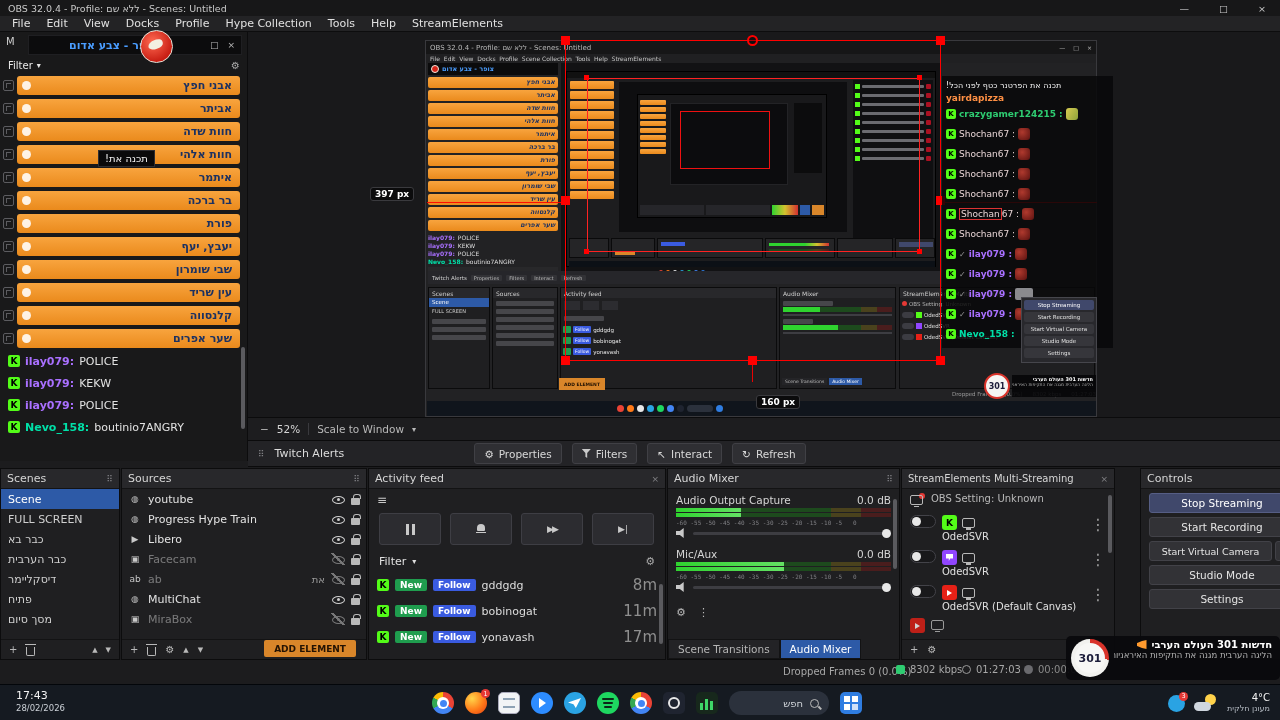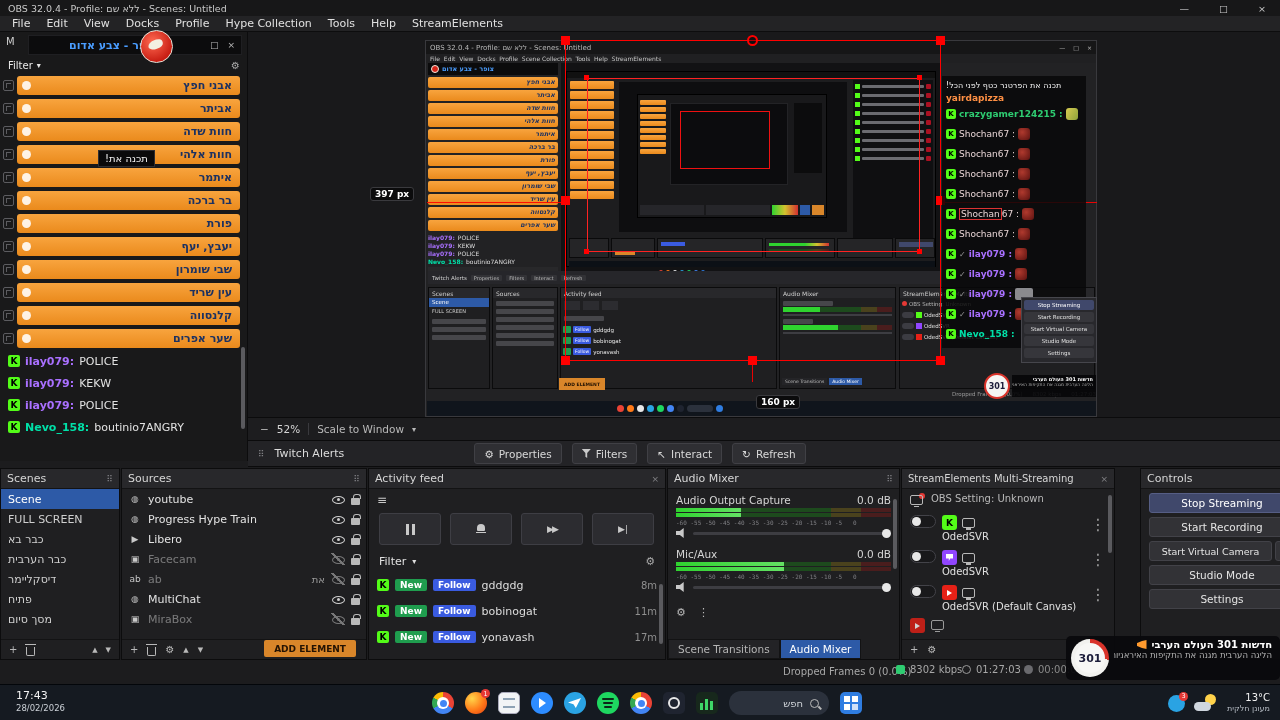--- a/index.html
+++ b/index.html
@@ -51,21 +51,21 @@
 .l2chat .r{display:flex;align-items:center;gap:2px;height:9px}
 .l2chat .k{width:5px;height:5px;background:#53fc18}
 .l2chat .bar{flex:1;height:3px;background:#6b6b70;border-radius:1px}
 .l2chat .e{width:5px;height:5px;background:#a12; border-radius:1px}
 .l2dock{background:#252527;border:1px solid #0a0a0b;position:relative}
 .l2task i{display:inline-block;width:4px;height:4px;border-radius:50%;margin-right:3px;vertical-align:middle}
 .handle{position:absolute;width:9px;height:9px;background:#f00}
 .handle-c{position:absolute;width:11px;height:11px;border:2px solid #f00;border-radius:50%;background:rgba(0,0,0,.3)}
 .redline{position:absolute;background:#f00}
 .dim-badge{position:absolute;background:#0b0b0c;border:1px solid #3a3a3e;border-radius:3px;color:#fff;font-size:9px;font-weight:bold;padding:1px 4px;z-index:9}
-.ovchat{position:absolute;left:516px;top:35px;width:144px;height:272px;background:rgba(8,8,9,.85);padding:3px 4px;z-index:20}
+.ovchat{position:absolute;left:516px;top:35px;width:171px;height:272px;background:rgba(8,8,9,.85);padding:3px 4px;z-index:20}
 .ovrow{display:flex;align-items:center;gap:3px;height:20px;font-size:9px;overflow:hidden}
 .ovk{width:10px;height:10px;border-radius:2px;background:#53fc18;color:#000;font-size:7px;font-weight:bold;display:flex;align-items:center;justify-content:center;flex:0 0 auto}
 .emote{width:12px;height:12px;border-radius:3px;background:radial-gradient(circle at 35% 35%,#b03a2e,#5c1210);flex:0 0 auto}
 .emote.book{background:linear-gradient(120deg,#d9cd52,#8ea33a)}
 .emote.wide{width:18px;height:12px;border-radius:2px;background:#8a8a8e}
 .ovcheck{color:#9a9a9a;font-size:8px}
 .hlbox{border:1px solid #d33;padding:0 1px}
 .minictl{position:absolute;left:595px;top:256px;width:76px;height:66px;background:#28282c;border:1px solid #46464c;z-index:25;padding:2px}
 .minictl .b{height:10px;margin-bottom:2px;background:#36363b;border-radius:2px;font-size:5.5px;color:#e0e0e0;display:flex;align-items:center;justify-content:center;overflow:hidden}
 .minictl .b.hot{background:#40486b;color:#fff}
@@ -103,21 +103,21 @@
 
 .act-btn{width:62px;height:32px;background:#2c2c30;border:1px solid #3e3e44;border-radius:3px;display:flex;align-items:center;justify-content:center;color:#c9c9c9;font-size:9px}
 .icon-pause{width:9px;height:11px;border-left:3px solid #c9c9c9;border-right:3px solid #c9c9c9}
 .icon-bell{width:10px;height:11px;position:relative}
 .icon-bell::before{content:"";position:absolute;left:1px;top:0;width:8px;height:7px;background:#c9c9c9;border-radius:4px 4px 1px 1px}
 .icon-bell::after{content:"";position:absolute;left:0;top:8px;width:10px;height:1.5px;background:#c9c9c9}
 .evt-row{height:26px;display:flex;align-items:center;gap:6px;padding:0 8px;font-size:11px}
 .chip{border-radius:2px;padding:1px 5px;font-size:9px;font-weight:bold;color:#fff}
 .chip.new{background:#1f9d4e}
 .chip.follow{background:#3a5be0}
-.evt-time{margin-left:auto;color:#8f8f8f;font-size:10px}
+.evt-time{margin-left:auto;color:#8f8f8f;font-size:15px}
 
 .meter{position:relative;height:11px;margin:2px 8px 0 8px}
 .meter .b1,.meter .b2{position:absolute;left:0;width:100%;height:4px;background:linear-gradient(90deg,#1d4a1d 0,#1d4a1d 72%,#4a421d 72%,#4a421d 86%,#4a1d1d 86%,#4a1d1d 100%)}
 .meter .b2{top:5px}
 .meter .hot1,.meter .hot2{position:absolute;left:0;height:4px;background:linear-gradient(90deg,#2fd32f,#64e164)}
 .meter .hot2{top:5px}
 .ticks{margin:0 8px;font-family:"DejaVu Sans Mono",monospace;font-size:6px;color:#7f7f83;white-space:pre}
 .sliderrow{display:flex;align-items:center;gap:6px;margin:2px 8px 0 8px}
 .icon-speaker{width:11px;height:10px;background:#c9c9c9;clip-path:polygon(0 30%,35% 30%,70% 0,70% 100%,35% 70%,0 70%);flex:0 0 auto}
 .slider{position:relative;flex:1;height:3px;background:#3d3d42;border-radius:2px}
@@ -1037,19 +1037,19 @@
           <i style="position:absolute;left:4px;top:12px;width:6px;height:6px;background:#fff;display:block"></i>
           <i style="position:absolute;left:12px;top:12px;width:6px;height:6px;background:#cfe0f7;display:block"></i>
         </span>
     </div>
     <div class="abs flex" style="right:10px;top:0;height:36px;gap:9px">
       <span class="tsk" style="width:17px;height:17px;background:#2aa3e3">
           <span class="badge-red">3</span>
         </span>
       <span class="icon-weather"></span>
       <span style="text-align:right;line-height:1.25">
-        <div style="font-size:10px;color:#f2f2f2">13°C</div>
+        <div style="font-size:10px;color:#f2f2f2">4°C</div>
         <div class="rtl" style="font-size:8px;color:#b8bec6">מעונן חלקית</div>
       </span>
     </div>
   </div>
 
 </div>
 
 </body></html>

